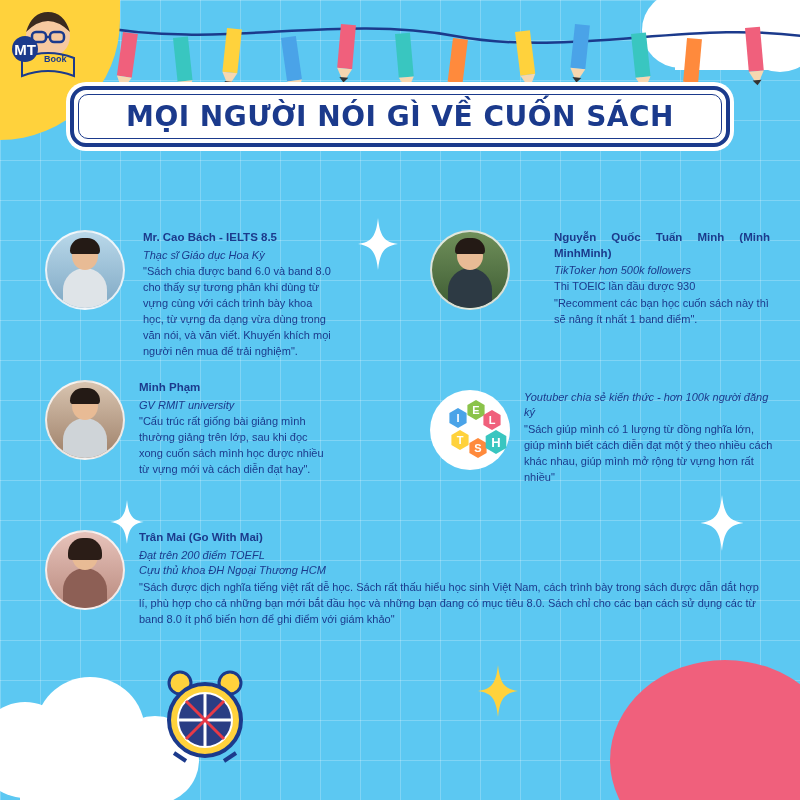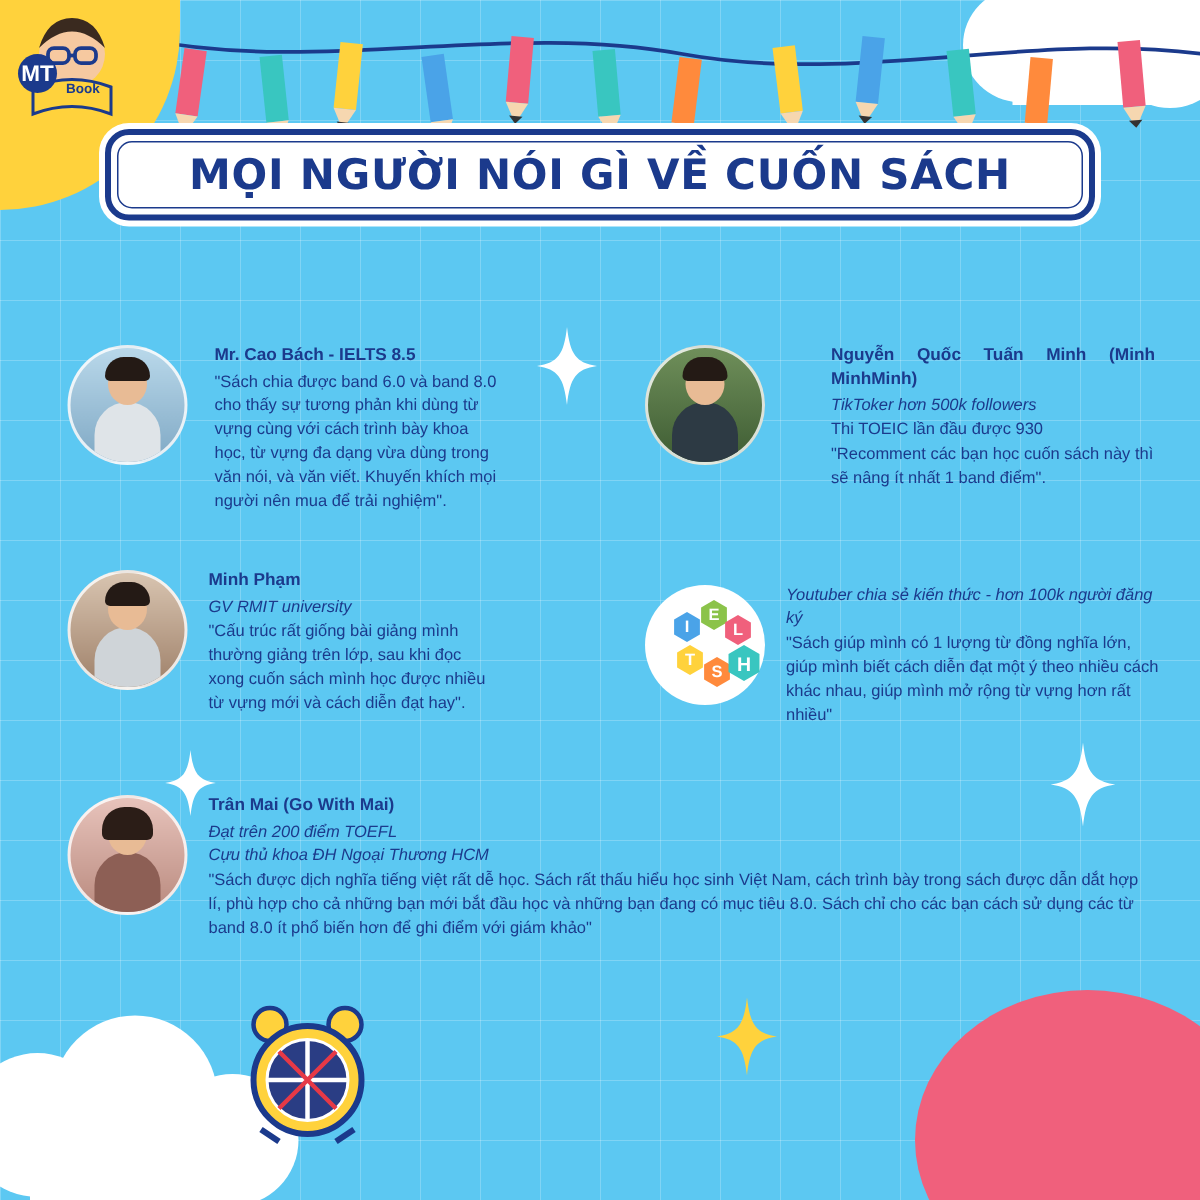--- a/index.html
+++ b/index.html
@@ -237,20 +237,21 @@
 <div class="content">
 
   <div class="t" id="t1">
     <div class="avatar av-sky">
       <div class="av-person" style="background:#dfe4e8;"></div>
       <div class="av-head"></div>
       <div class="av-hair"></div>
     </div>
     <div class="txt">
       <p class="name">Mr. Cao Bách - IELTS 8.5</p>
+      <p class="role">Thạc sĩ Giáo dục Hoa Kỳ</p>
       <p class="quote">"Sách chia được band 6.0 và band 8.0 cho thấy sự tương phản khi dùng từ vựng cùng với cách trình bày khoa học, từ vựng đa dạng vừa dùng trong văn nói, và văn viết. Khuyến khích mọi người nên mua để trải nghiệm".</p>
     </div>
   </div>
 
   <div class="t" id="t2">
     <div class="avatar av-green">
       <div class="av-person" style="background:#2d3a44;"></div>
       <div class="av-head"></div>
       <div class="av-hair"></div>
     </div>

